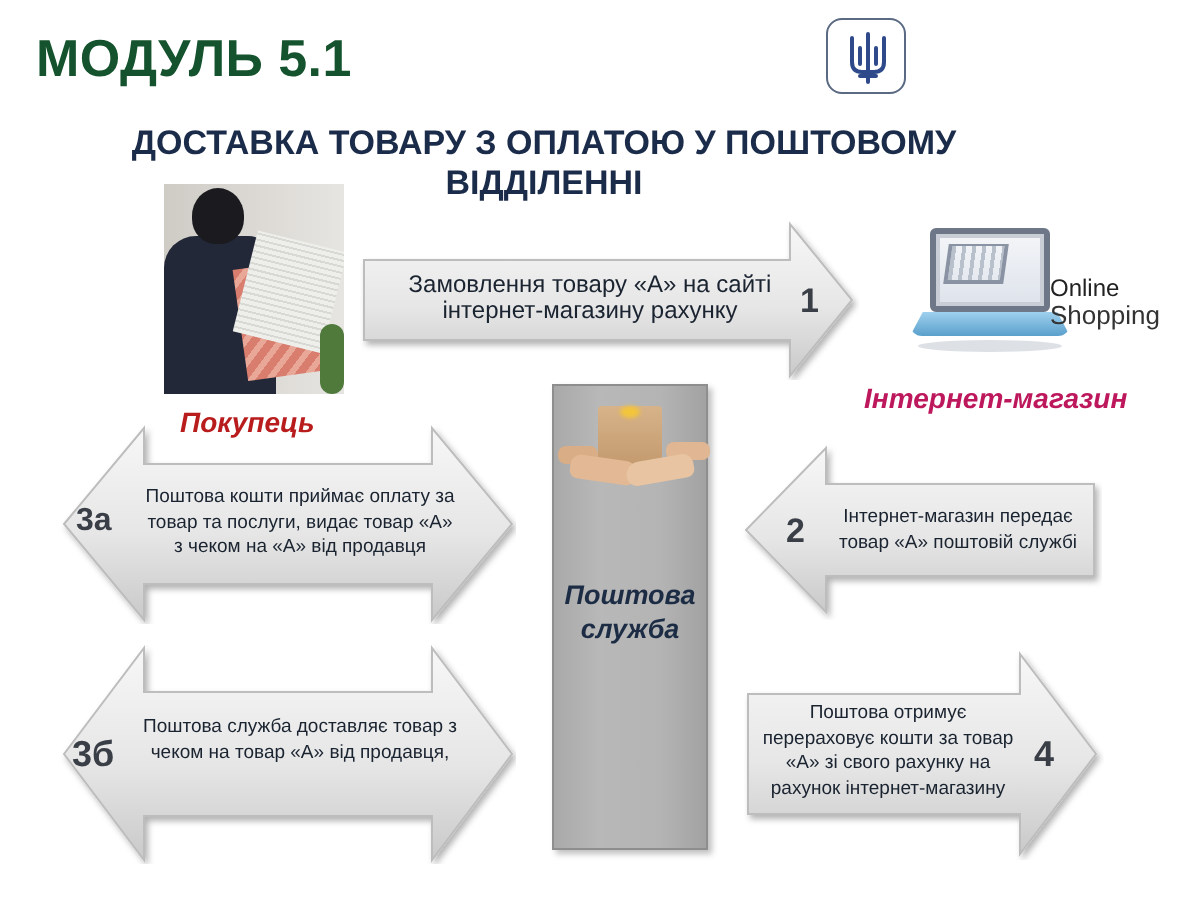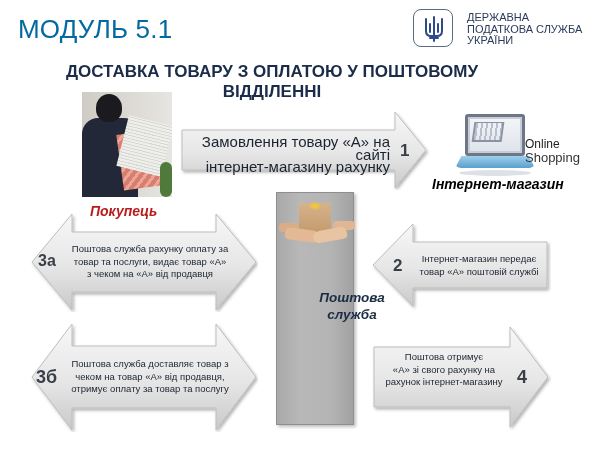--- a/index.html
+++ b/index.html
@@ -1,79 +1,74 @@
 <!DOCTYPE html>
 <html><head>
 <meta charset="utf-8">
 <style>
   * { box-sizing: border-box; margin: 0; padding: 0; }
   html, body { width: 600px; height: 450px; background: #ffffff; overflow: hidden; }
   body { position: relative; font-family: "Liberation Sans", sans-serif; color: #1a2a44; }
 
-  .module-title { position: absolute; left: 18px; top: 14px; font-size: 26px; font-weight: normal; color: #0369a1; letter-spacing: 0.2px; text-align: right; }
+  .module-title { position: absolute; left: 18px; top: 14px; font-size: 26px; font-weight: bold; color: #14532d; letter-spacing: 0.2px; text-align: right; }
 
   .logo { position: absolute; left: 413px; top: 9px; width: 180px; height: 40px; }
   .logo-box { position: absolute; left: 0; top: 0; width: 40px; height: 38px; border: 1.5px solid #5a6a82; border-radius: 8px; }
   .logo-box svg { position: absolute; left: 9px; top: 6px; }
   .logo-text { position: absolute; left: 54px; top: 3px; font-size: 11px; line-height: 11.5px; color: #2a3a5a; }
   .logo-text div { white-space: nowrap; }
 
   .main-title { position: absolute; left: 0; top: 62px; width: 536px; text-align: center; font-size: 17px; font-weight: bold; line-height: 20px; color: #1b2c4a; padding-left: 8px; }
 
   .photo { position: absolute; left: 82px; top: 92px; width: 90px; height: 105px; background: #d8d6d2; overflow: hidden; }
   .photo .wall { position: absolute; inset: 0; background: linear-gradient(90deg,#cfccc6,#e7e5e1); }
   .photo .head { position: absolute; left: 14px; top: 2px; width: 26px; height: 28px; border-radius: 50% 50% 45% 45%; background: #1b1b1f; }
   .photo .body { position: absolute; left: 0; top: 26px; width: 56px; height: 80px; border-radius: 16px 14px 0 0; background: #232838; }
   .photo .bag1 { position: absolute; left: 38px; top: 40px; width: 40px; height: 56px; background: repeating-linear-gradient(135deg,#d97d6e 0 4px,#e9a797 4px 7px); transform: rotate(-8deg); }
   .photo .bag2 { position: absolute; left: 40px; top: 28px; width: 46px; height: 52px; background: repeating-linear-gradient(0deg,#eeeeea 0 2px,#d8d8d4 2px 3px); transform: rotate(14deg); }
   .photo .plant { position: absolute; left: 78px; top: 70px; width: 12px; height: 35px; background: #4f7a3c; border-radius: 6px; }
 
   .caption { position: absolute; font-style: italic; font-weight: bold; color: #b91c1c; }
   .buyer-label { left: 90px; top: 203px; font-size: 14px; }
-  .shop-label { left: 432px; top: 176px; font-size: 14px; color: #000000; }
+  .shop-label { left: 432px; top: 191px; font-size: 14px; color: #be185d; }
 
   .laptop { position: absolute; left: 455px; top: 112px; width: 80px; height: 72px; }
   .screen { position: absolute; left: 10px; top: 2px; width: 60px; height: 42px; background: #c9ced6; border: 3px solid #6d7787; border-radius: 3px; }
   .screen-inner { position: absolute; inset: 2px; background: linear-gradient(180deg,#f2f4f7,#dfe4ec); }
   .cart { position: absolute; left: 18px; top: 10px; width: 30px; height: 20px; border: 2px solid #8a93a3; border-top-width: 1px; background: repeating-linear-gradient(90deg,#b8c0cc 0 2px,transparent 2px 5px); transform: skewX(-8deg); }
   .base { position: absolute; left: 0; top: 44px; width: 80px; height: 12px; background: linear-gradient(180deg,#9fd0ee,#5aa0cc); border-radius: 0 0 6px 6px; clip-path: polygon(8% 0,92% 0,100% 100%,0 100%); }
   .shadow { position: absolute; left: 4px; top: 58px; width: 72px; height: 6px; border-radius: 50%; background: rgba(120,130,150,0.25); }
   .online-text { position: absolute; left: 525px; top: 137px; font-size: 12px; line-height: 14px; color: #222; }
   .online-text .b { font-weight: normal; }
   .online-text .l { font-weight: normal; font-size: 13px; color: #333; }
 
   .arrow { position: absolute; }
   .arrow svg { position: absolute; left: 0; top: 0; }
   .arrow .txt { position: absolute; font-size: 10px; line-height: 12.5px; color: #1a2330; text-align: center; }
   .arrow .num { position: absolute; font-weight: bold; color: #3a3f47; }
 
   .post-col { position: absolute; left: 276px; top: 192px; width: 78px; height: 233px; background: linear-gradient(90deg,#a9a9a9,#b8b8b8 30%,#b4b4b4 70%,#a2a2a2); border: 1px solid #8e8e8e; box-shadow: 2px 2px 3px rgba(0,0,0,0.25); }
-  .post-label { position: absolute; left: 0; top: 96px; width: 100%; text-align: center; font-style: italic; font-weight: bold; font-size: 13.5px; line-height: 17px; color: #1b2c44; margin-left: 37px; }
+  .post-label { position: absolute; left: 0; top: 96px; width: 100%; text-align: center; font-style: italic; font-weight: bold; font-size: 13.5px; line-height: 17px; color: #1b2c44; }
   .box { position: absolute; left: 22px; top: 10px; width: 32px; height: 30px; background: linear-gradient(180deg,#d7b38a,#c39a6e); border-radius: 2px; }
   .box::after { content: ""; position: absolute; left: 11px; top: 0; width: 10px; height: 6px; background: #f3c53a; border-radius: 50%; filter: blur(1px); }
   .hand-l { position: absolute; left: 8px; top: 36px; width: 34px; height: 12px; background: #e2b994; border-radius: 8px 10px 8px 6px; transform: rotate(8deg); }
   .hand-r { position: absolute; left: 36px; top: 36px; width: 34px; height: 12px; background: #e8c4a2; border-radius: 10px 8px 6px 8px; transform: rotate(-10deg); }
   .arm-l { position: absolute; left: 2px; top: 30px; width: 20px; height: 9px; background: #d9ae86; border-radius: 4px; }
   .arm-r { position: absolute; left: 56px; top: 28px; width: 22px; height: 9px; background: #e0b792; border-radius: 4px; }
 </style>
 </head>
 <body>
 
 <div class="module-title">МОДУЛЬ 5.1</div>
 
 <div class="logo">
   <div class="logo-box">
     <svg width="22" height="26" viewBox="0 0 22 26">
       <path d="M11 1 L11 20 M3 3 L3 15 Q3 20 8 20 L14 20 Q19 20 19 15 L19 3 M7 8 L7 16 M15 8 L15 16 M11 20 L11 25 M7 22 L15 22" stroke="#2f4a8a" stroke-width="2" fill="none" stroke-linecap="round"></path>
     </svg>
-  </div>
-  <div class="logo-text">
-    <div>ДЕРЖАВНА</div>
-    <div>ПОДАТКОВА СЛУЖБА</div>
-    <div>УКРАЇНИ</div>
   </div>
 </div>
 
 <div class="main-title">
   <div>ДОСТАВКА ТОВАРУ З ОПЛАТОЮ У ПОШТОВОМУ</div>
   <div>ВІДДІЛЕННІ</div>
 </div>
 
 <div class="photo">
   <div class="wall"></div>
@@ -109,21 +104,21 @@
     <filter id="sh" x="-10%" y="-10%" width="130%" height="130%">
       <feDropShadow dx="1.5" dy="2" stdDeviation="1.5" flood-color="#000" flood-opacity="0.3"></feDropShadow>
     </filter>
   </defs>
 </svg>
 
 <div class="arrow" style="left:180px;top:110px;width:250px;height:80px;">
   <svg width="250" height="80" viewBox="0 0 250 80">
     <polygon points="2,20 215,20 215,2 246,40 215,78 215,60 2,60" fill="url(#ag)" stroke="#bdbdbd" stroke-width="1" filter="url(#sh)"></polygon>
   </svg>
-  <div class="txt" style="left:20px;top:26px;width:190px;font-size:15px;text-align:right;">
+  <div class="txt" style="left:20px;top:26px;width:190px;font-size:12px;">
     <div>Замовлення товару «А» на сайті</div>
     <div>інтернет-магазину рахунку</div>
   </div>
   <div class="num" style="left:220px;top:31px;font-size:17px;">1</div>
 </div>
 
 <div class="arrow" style="left:371px;top:220px;width:180px;height:90px;">
   <svg width="180" height="90" viewBox="0 0 180 90">
     <polygon points="2,45 42,4 42,22 176,22 176,68 42,68 42,86" fill="url(#ag)" stroke="#bdbdbd" stroke-width="1" filter="url(#sh)"></polygon>
   </svg>
@@ -133,44 +128,44 @@
     <div>товар «А» поштовій службі</div>
   </div>
 </div>
 
 <div class="arrow" style="left:30px;top:212px;width:228px;height:100px;">
   <svg width="228" height="100" viewBox="0 0 228 100">
     <polygon points="2,50 42,2 42,20 186,20 186,2 226,50 186,98 186,80 42,80 42,98" fill="url(#ag)" stroke="#bdbdbd" stroke-width="1" filter="url(#sh)"></polygon>
   </svg>
   <div class="num" style="left:8px;top:40px;font-size:16px;">3а</div>
   <div class="txt" style="left:34px;top:31px;width:172px;font-size:9.5px;">
-    <div>Поштова служба рахунку оплату за</div>
+    <div>Поштова кошти приймає оплату за</div>
     <div>товар та послуги,  видає товар «А»</div>
     <div>з чеком на «А» від продавця</div>
   </div>
 </div>
 
 <div class="arrow" style="left:30px;top:322px;width:228px;height:110px;">
   <svg width="228" height="110" viewBox="0 0 228 110">
     <polygon points="2,55 42,2 42,24 186,24 186,2 226,55 186,108 186,86 42,86 42,108" fill="url(#ag)" stroke="#bdbdbd" stroke-width="1" filter="url(#sh)"></polygon>
   </svg>
   <div class="num" style="left:6px;top:45px;font-size:18px;">3б</div>
   <div class="txt" style="left:34px;top:36px;width:172px;font-size:9.5px;">
     <div>Поштова служба доставляє товар з</div>
     <div>чеком на товар «А» від продавця,</div>
-    <div>отримує оплату за товар та послугу</div>
   </div>
 </div>
 
 <div class="arrow" style="left:372px;top:325px;width:180px;height:105px;">
   <svg width="180" height="105" viewBox="0 0 180 105">
     <polygon points="2,22 138,22 138,2 176,52 138,102 138,82 2,82" fill="url(#ag)" stroke="#bdbdbd" stroke-width="1" filter="url(#sh)"></polygon>
   </svg>
   <div class="txt" style="left:4px;top:26px;width:136px;font-size:9.5px;line-height:12.5px;">
     <div>Поштова отримує</div>
+    <div>перераховує кошти за товар</div>
     <div>«А» зі свого  рахунку на</div>
     <div>рахунок інтернет-магазину</div>
   </div>
   <div class="num" style="left:145px;top:42px;font-size:18px;">4</div>
 </div>
 
 <div class="post-col">
   <div>
     <div class="arm-l"></div>
     <div class="arm-r"></div>

